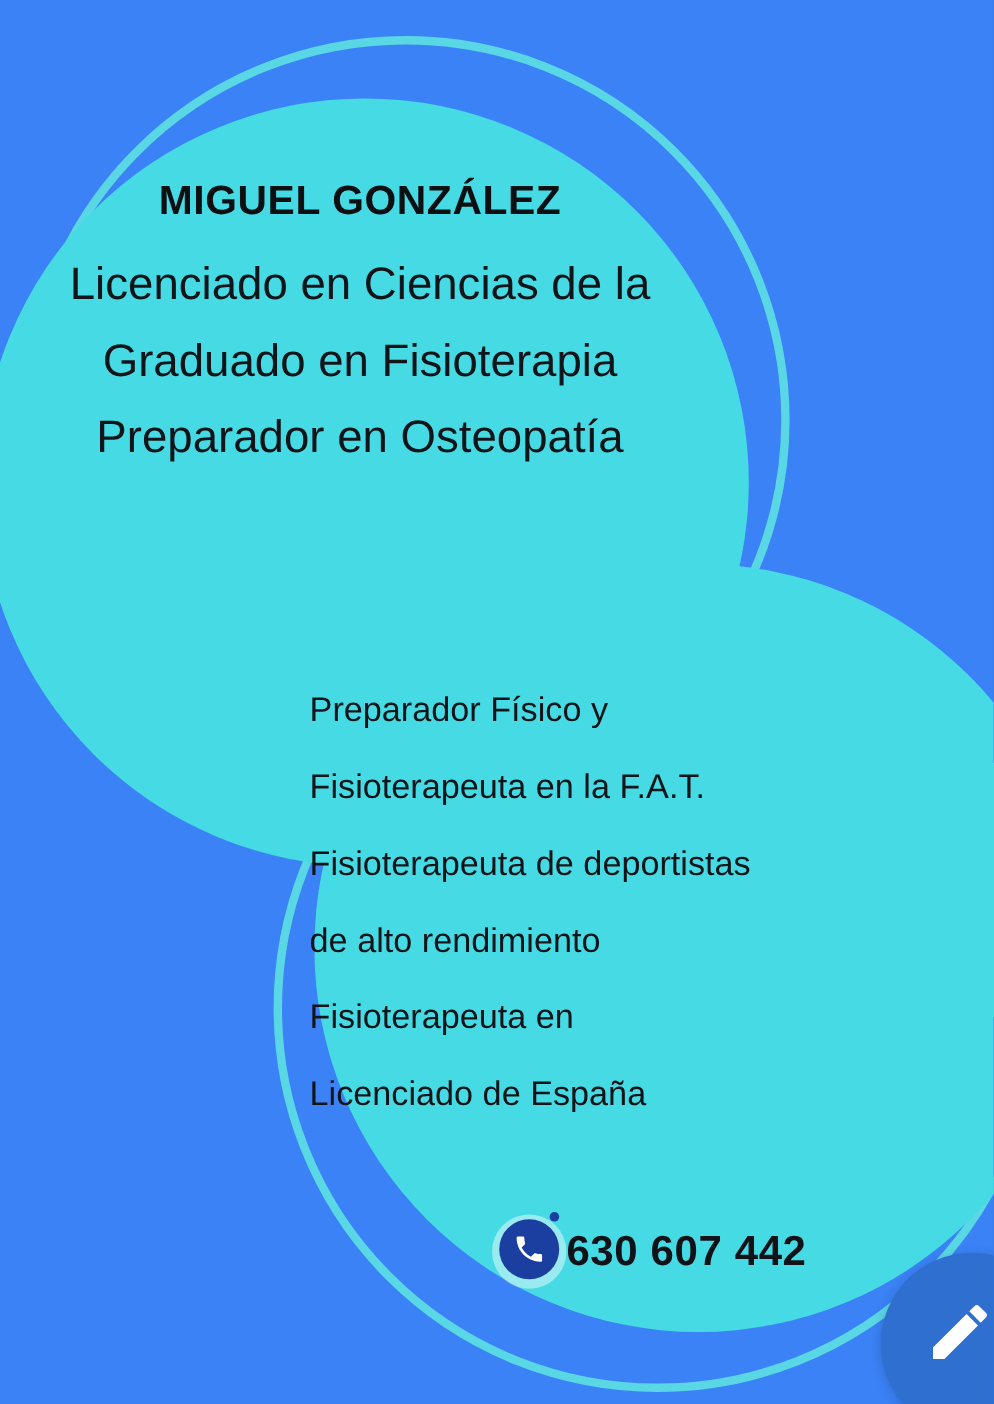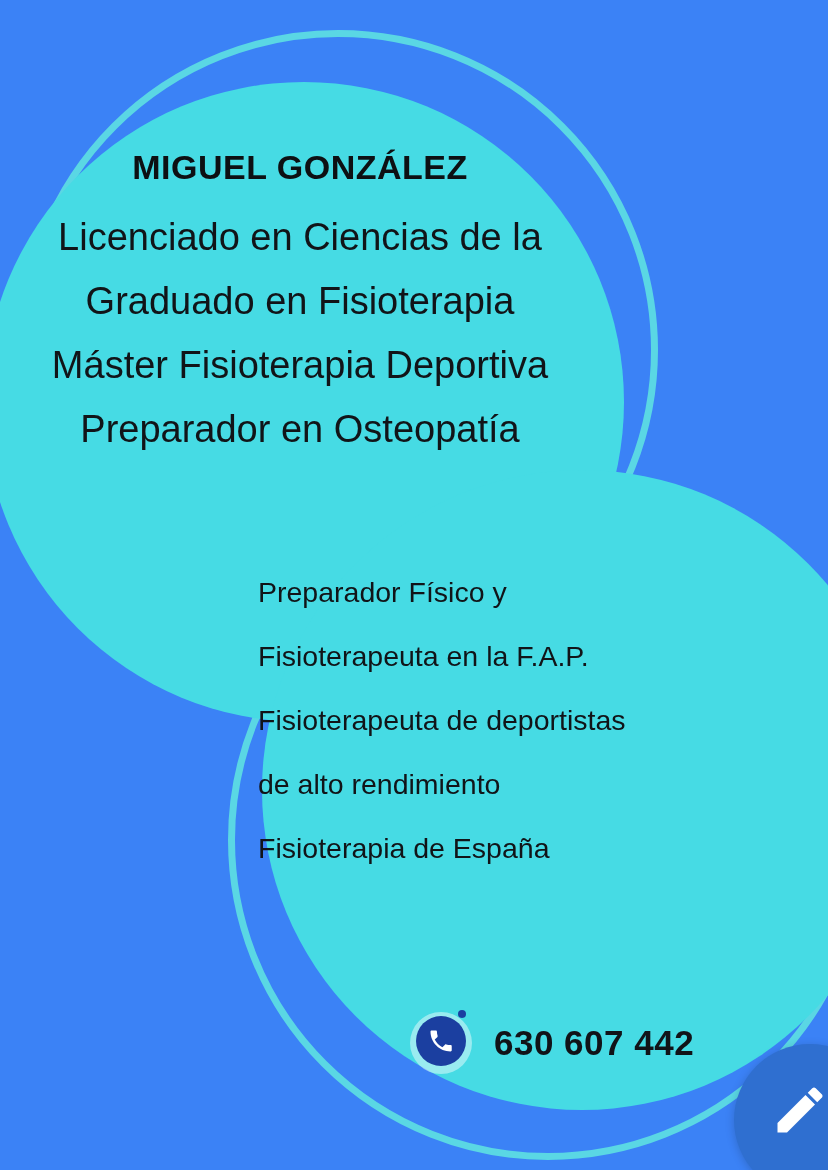--- a/index.html
+++ b/index.html
@@ -105,21 +105,20 @@
   }
 
   
   .phone-row {
     position: absolute;
     z-index: 6;
     left: 410px;
     top: 1012px;
     display: flex;
     align-items: center;
-    gap: 22px;
   }
   .phone-badge {
     width: 62px;
     height: 62px;
     position: relative;
     flex: 0 0 auto;
   }
   .phone-badge .halo {
     position: absolute;
     left: 0;
@@ -190,30 +189,30 @@
   <div class="ring ring-top"></div>
   <div class="ring ring-bottom"></div>
 
   <div class="blob blob-top"></div>
   <div class="blob blob-bottom"></div>
 
   <div class="text-block" id="block-top">
     <div class="name">MIGUEL GONZÁLEZ</div>
     <div class="line">Licenciado en Ciencias de la</div>
     <div class="line">Graduado en Fisioterapia</div>
-    <div class="line">Máster Fisioterapia Deportiva</div>
     <div class="line">Preparador en Osteopatía</div>
   </div>
 
   <div class="text-block" id="block-bottom">
     <div class="line">Preparador Físico y</div>
-    <div class="line">Fisioterapeuta en la F.A.P.</div>
+    <div class="line">Fisioterapeuta en la F.A.T.</div>
     <div class="line">Fisioterapeuta de deportistas</div>
     <div class="line">de alto rendimiento</div>
-    <div class="line">Fisioterapia de España</div>
+    <div class="line">Fisioterapeuta en</div>
+    <div class="line">Licenciado de España</div>
   </div>
 
   <div class="phone-row">
     <div class="phone-badge">
       <div class="halo"></div>
       <div class="dot"></div>
       <div class="disc">
         <svg viewBox="0 0 24 24" aria-hidden="true">
           <path fill="#ffffff" d="M6.6 10.8c1.4 2.8 3.8 5.1 6.6 6.6l2.2-2.2c.3-.3.7-.4 1.1-.3 1.2.4 2.4.6 3.7.6.6 0 1 .4 1 1V20c0 .6-.4 1-1 1C10.7 21 3 13.3 3 3.9c0-.6.4-1 1-1h3.5c.6 0 1 .4 1 1 0 1.3.2 2.5.6 3.7.1.4 0 .8-.3 1.1l-2.2 2.1z"></path>
         </svg>

